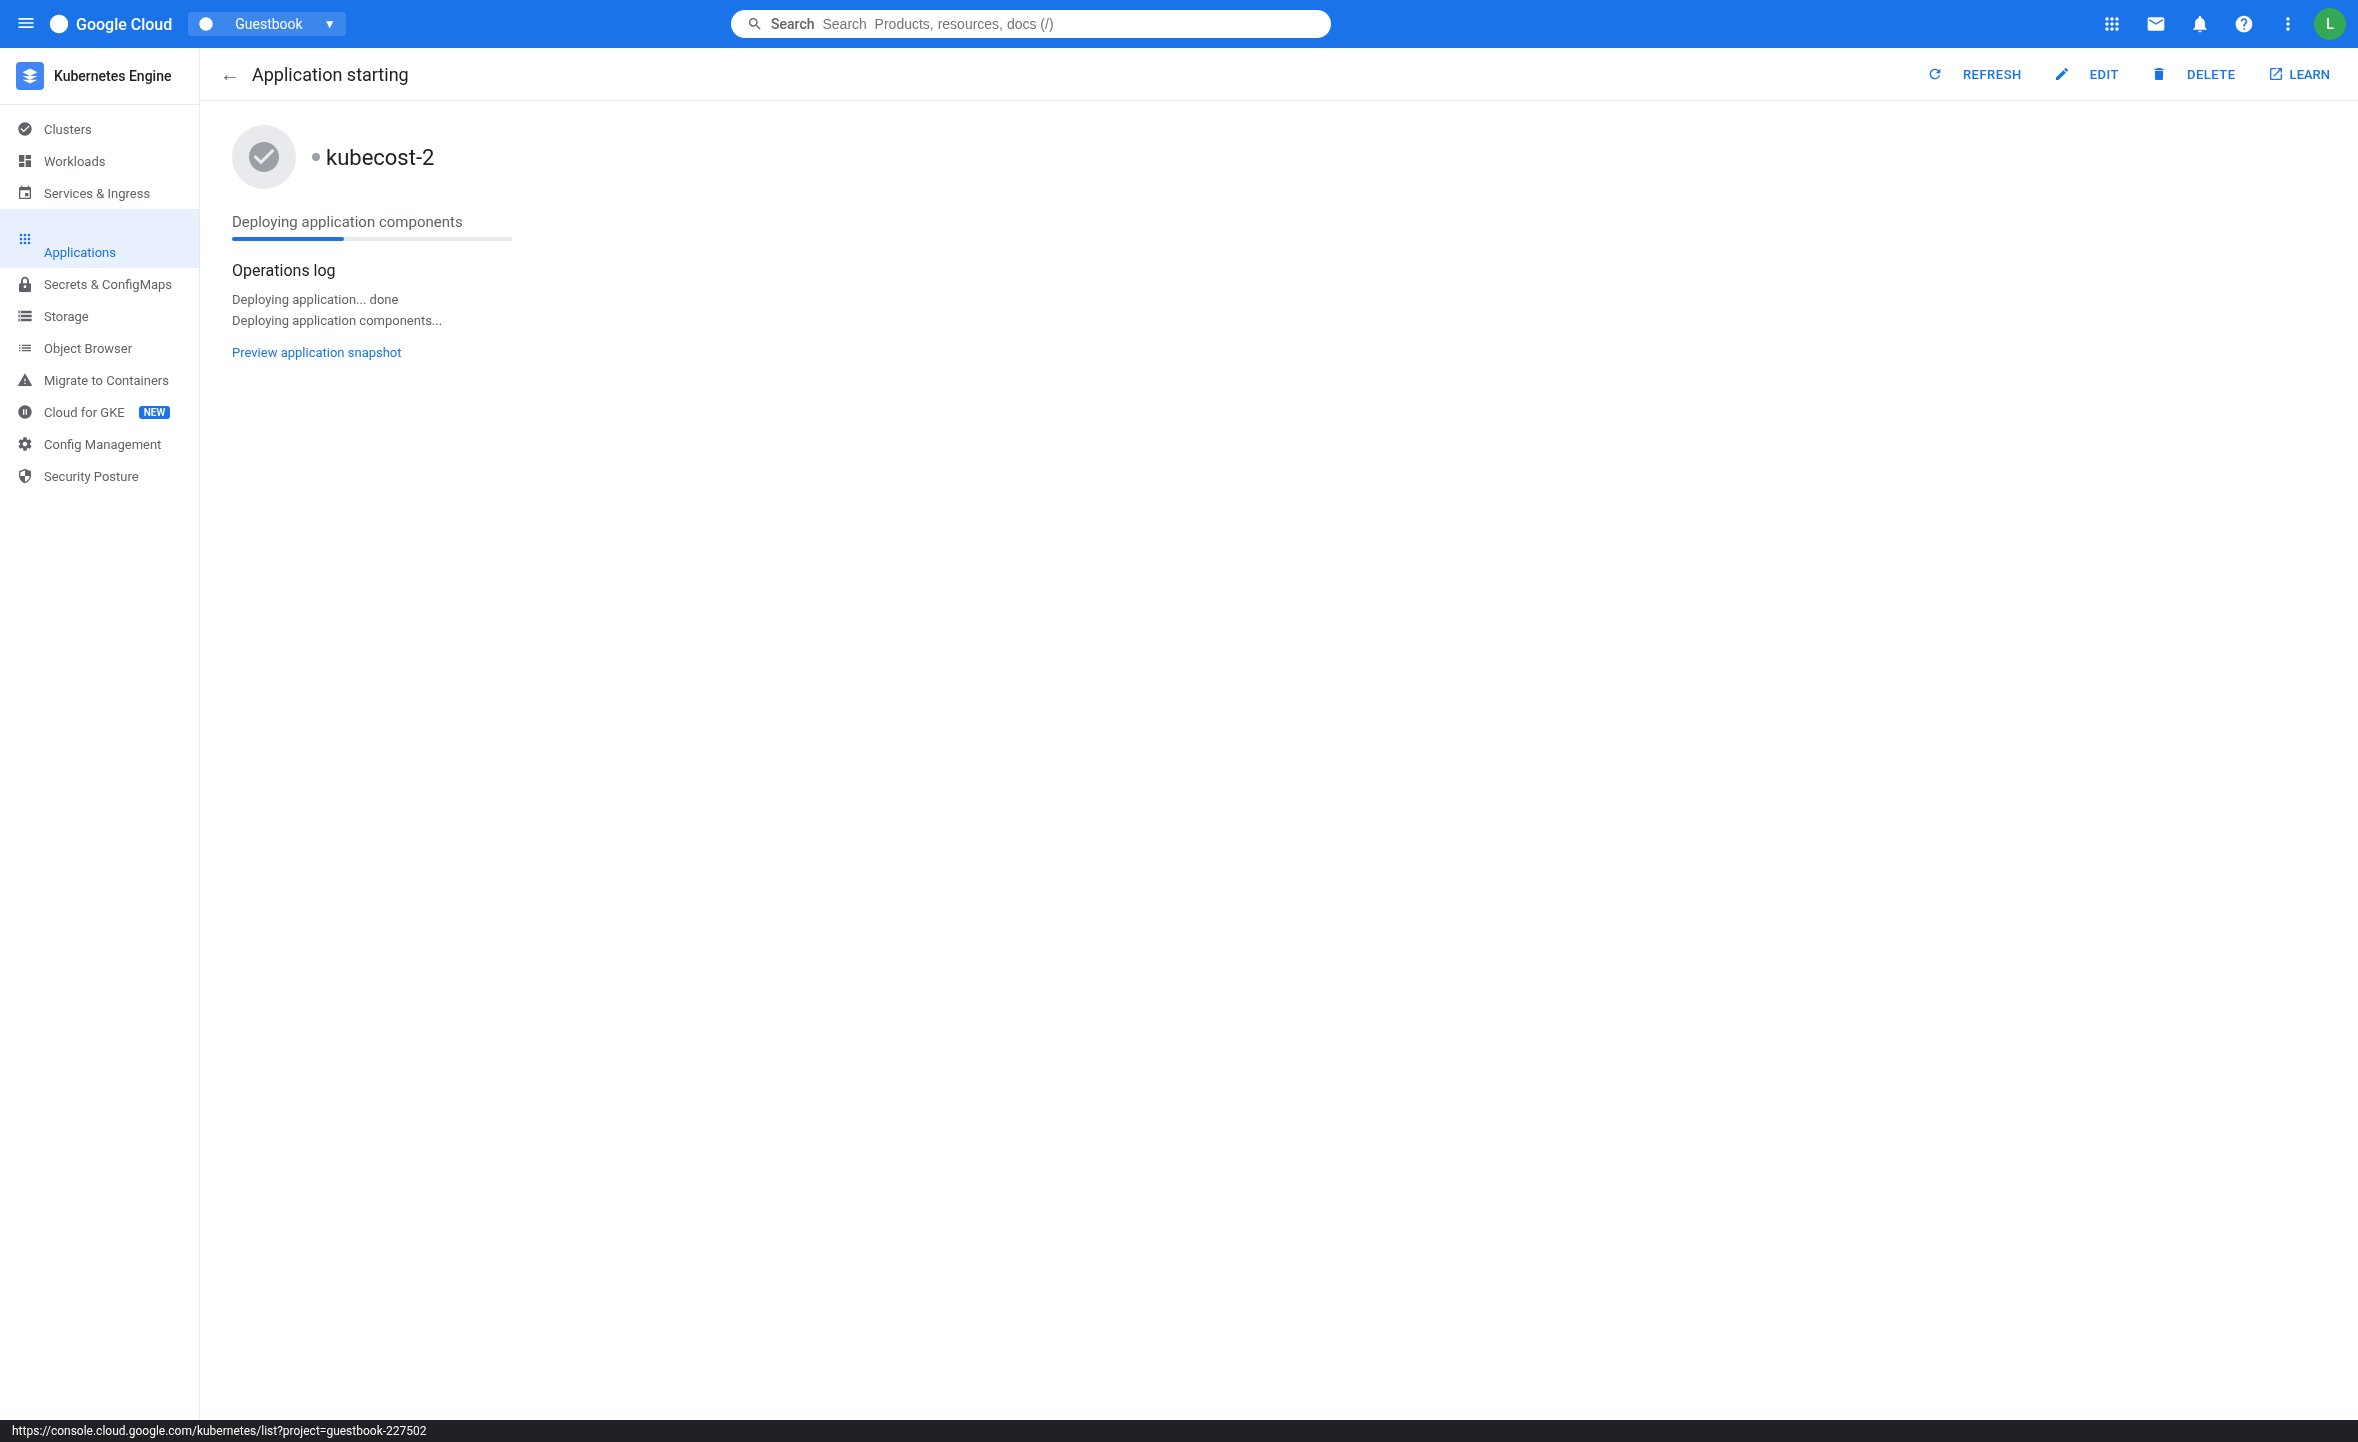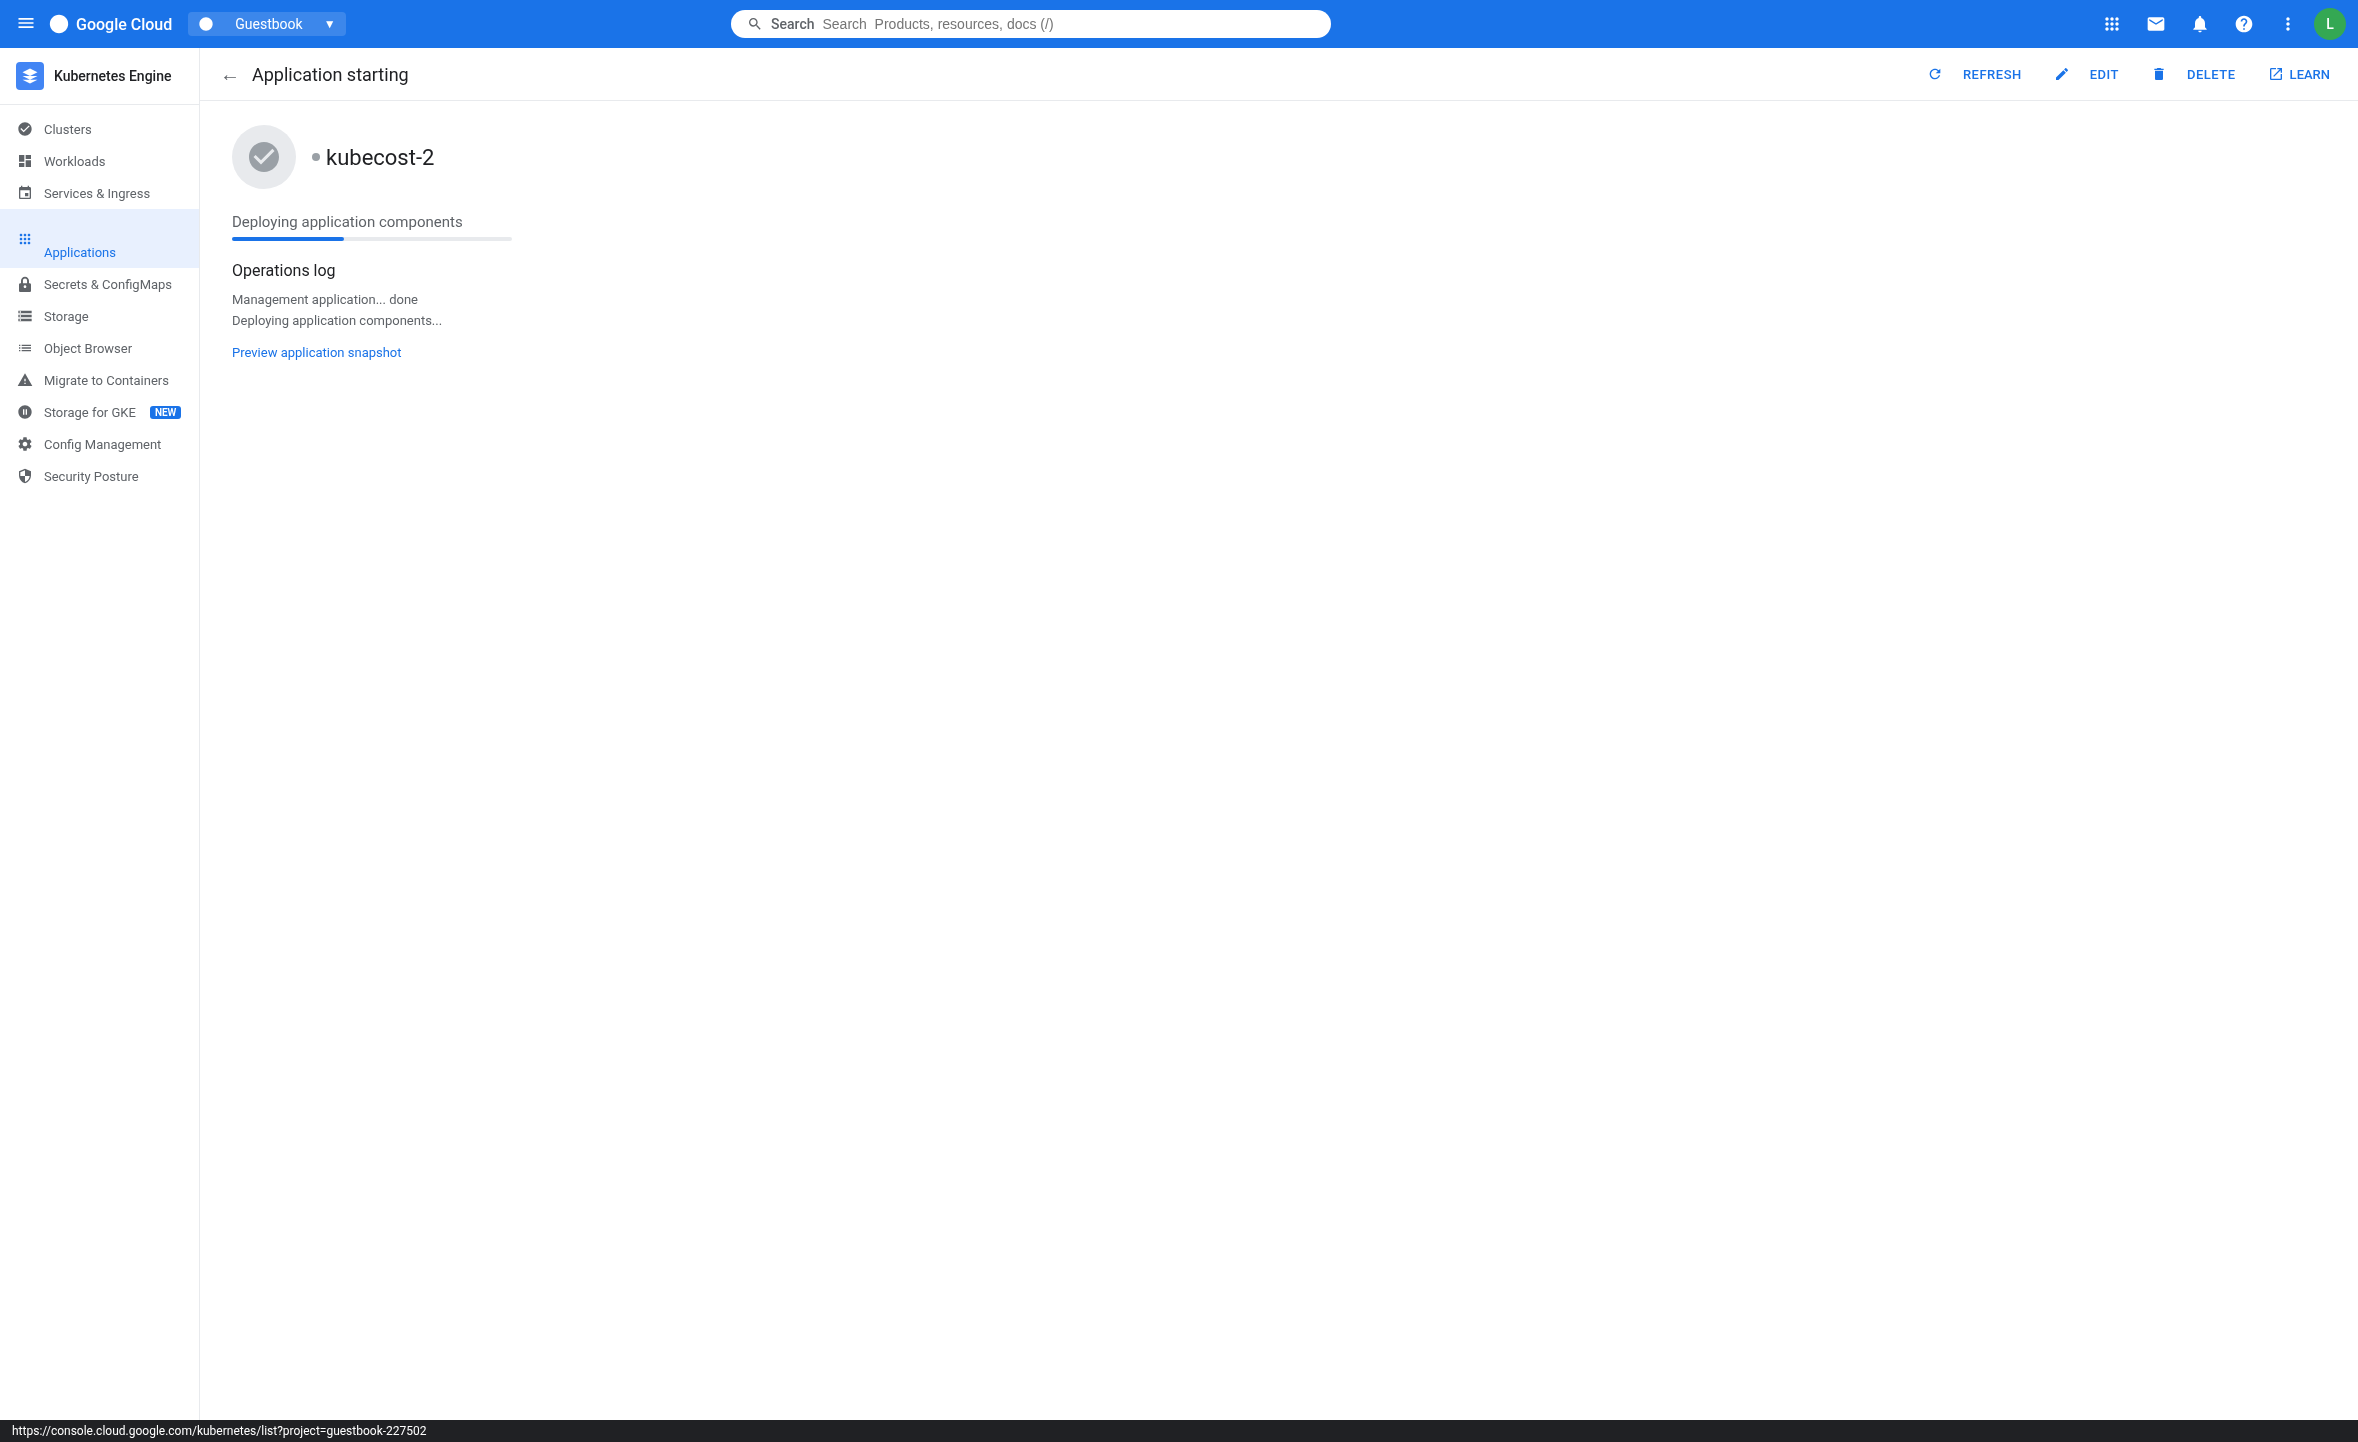--- a/index.html
+++ b/index.html
@@ -263,21 +263,21 @@
         </span>
         <span>Migrate to Containers</span>
       </div>
 
       <div class="sidebar-item">
         <span class="item-icon">
           <svg width="16" height="16" viewBox="0 0 24 24" fill="currentColor">
               <path d="M12 2C6.48 2 2 6.48 2 12s4.48 10 10 10 10-4.48 10-10S17.52 2 12 2zm-1 14H9V8h2v8zm4 0h-2V8h2v8z"></path>
             </svg>
         </span>
-        <span>Storage for GKE</span>
+        <span>Cloud for GKE</span>
         <span class="badge-new">NEW</span>
       </div>
 
       <div class="sidebar-item">
         <span class="item-icon">
           <svg width="16" height="16" viewBox="0 0 24 24" fill="currentColor">
               <path d="M19.43 12.98c.04-.32.07-.64.07-.98s-.03-.66-.07-.98l2.11-1.65c.19-.15.24-.42.12-.64l-2-3.46c-.12-.22-.39-.3-.61-.22l-2.49 1c-.52-.4-1.08-.73-1.69-.98l-.38-2.65C14.46 2.18 14.25 2 14 2h-4c-.25 0-.46.18-.49.42l-.38 2.65c-.61.25-1.17.59-1.69.98l-2.49-1c-.23-.09-.49 0-.61.22l-2 3.46c-.13.22-.07.49.12.64l2.11 1.65c-.04.32-.07.65-.07.98s.03.66.07.98l-2.11 1.65c-.19.15-.24.42-.12.64l2 3.46c.12.22.39.3.61.22l2.49-1c.52.4 1.08.73 1.69.98l.38 2.65c.03.24.24.42.49.42h4c.25 0 .46-.18.49-.42l.38-2.65c.61-.25 1.17-.59 1.69-.98l2.49 1c.23.09.49 0 .61-.22l2-3.46c.12-.22.07-.49-.12-.64l-2.11-1.65zM12 15.5c-1.93 0-3.5-1.57-3.5-3.5s1.57-3.5 3.5-3.5 3.5 1.57 3.5 3.5-1.57 3.5-3.5 3.5z"></path>
             </svg>
         </span>
         <span>Config Management</span>
@@ -347,21 +347,21 @@
       <div class="progress-section">
         <div class="progress-label">Deploying application components</div>
         <div class="progress-bar-container">
           <div class="progress-bar"></div>
         </div>
       </div>
 
       <div class="ops-log">
         <div class="ops-log-title">Operations log</div>
         <div class="ops-log-entries">
-          <div class="ops-log-entry">Management application... done</div>
+          <div class="ops-log-entry">Deploying application... done</div>
           <div class="ops-log-entry">Deploying application components...</div>
         </div>
         <a class="preview-link" href="#">Preview application snapshot</a>
       </div>
     </div>
   </div>
 </div>
 
 <div class="status-bar">
   <span>https://console.cloud.google.com/kubernetes/list?project=guestbook-227502</span>

